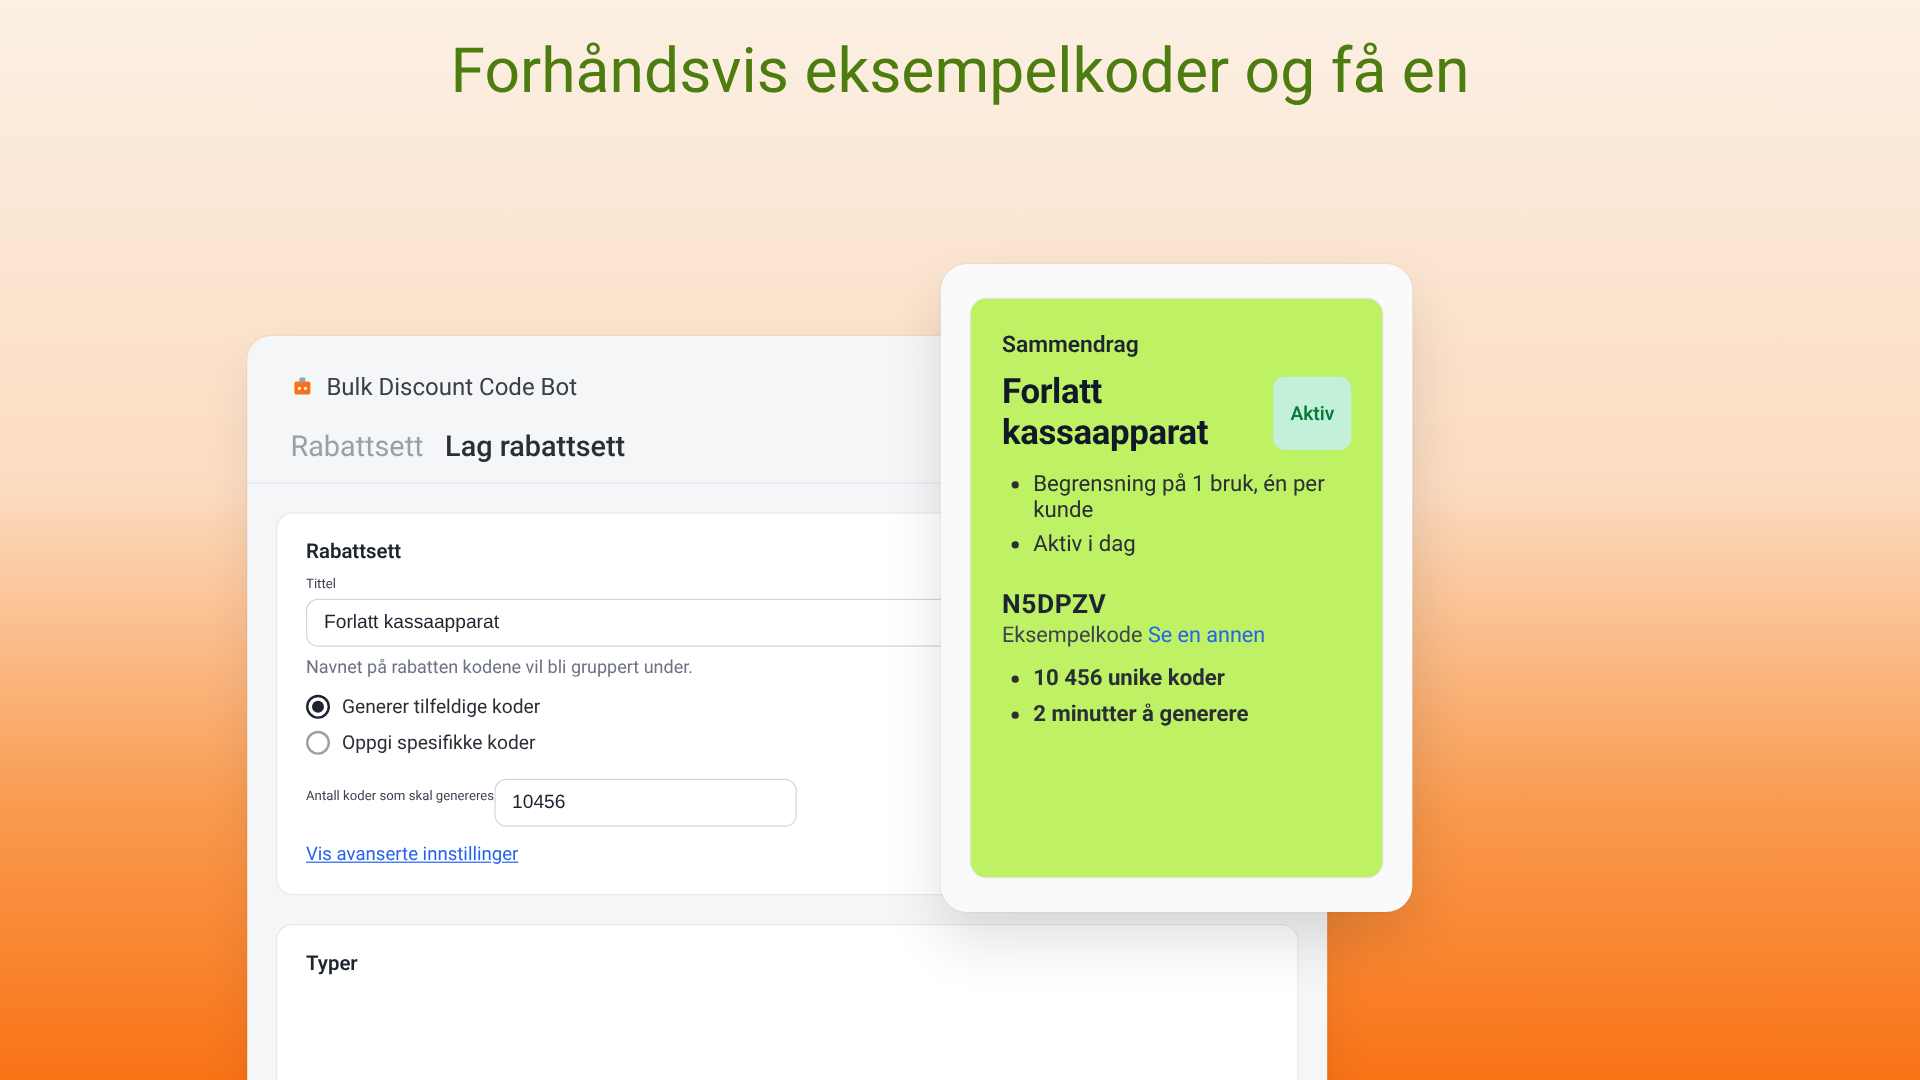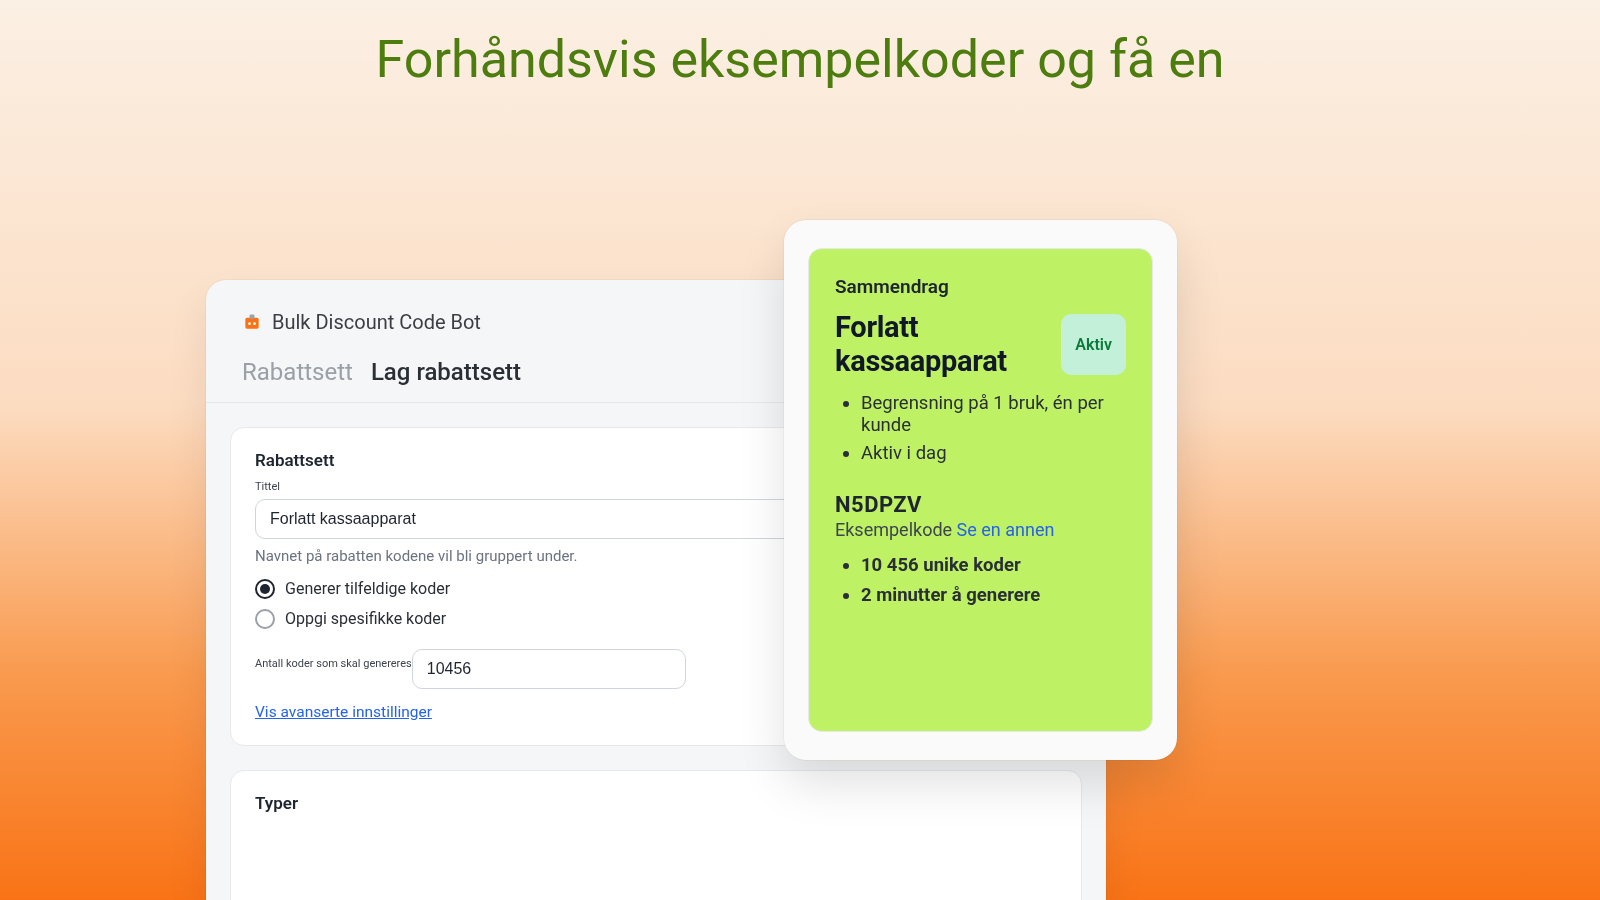--- a/index.html
+++ b/index.html
@@ -94,21 +94,21 @@
     width:20px; height:20px; border-radius:50%;
     border:2px solid #9aa0a6;
     display:flex; align-items:center; justify-content:center;
   }
   .radio-shell.selected { border-color:#1f2530; }
   .radio-shell .dot { width:10px; height:10px; border-radius:50%; background:#1f2530; }
   .two-col {
     display:flex; gap:40px; margin-top:20px;
   }
   .col { display:flex; flex-direction:row; }
-  .col .text-input { width:274px; }
+  .col .text-input { width:252px; }
   .link { color: var(--link); font-size:15.5px; margin-top:14px; display:inline-block; }
 
   .types-card {
     margin:24px 24px 0 24px;
     background: var(--card);
     border:1px solid #e6e8eb;
     border-radius:14px;
     padding:22px 24px 100px 24px;
   }
 

